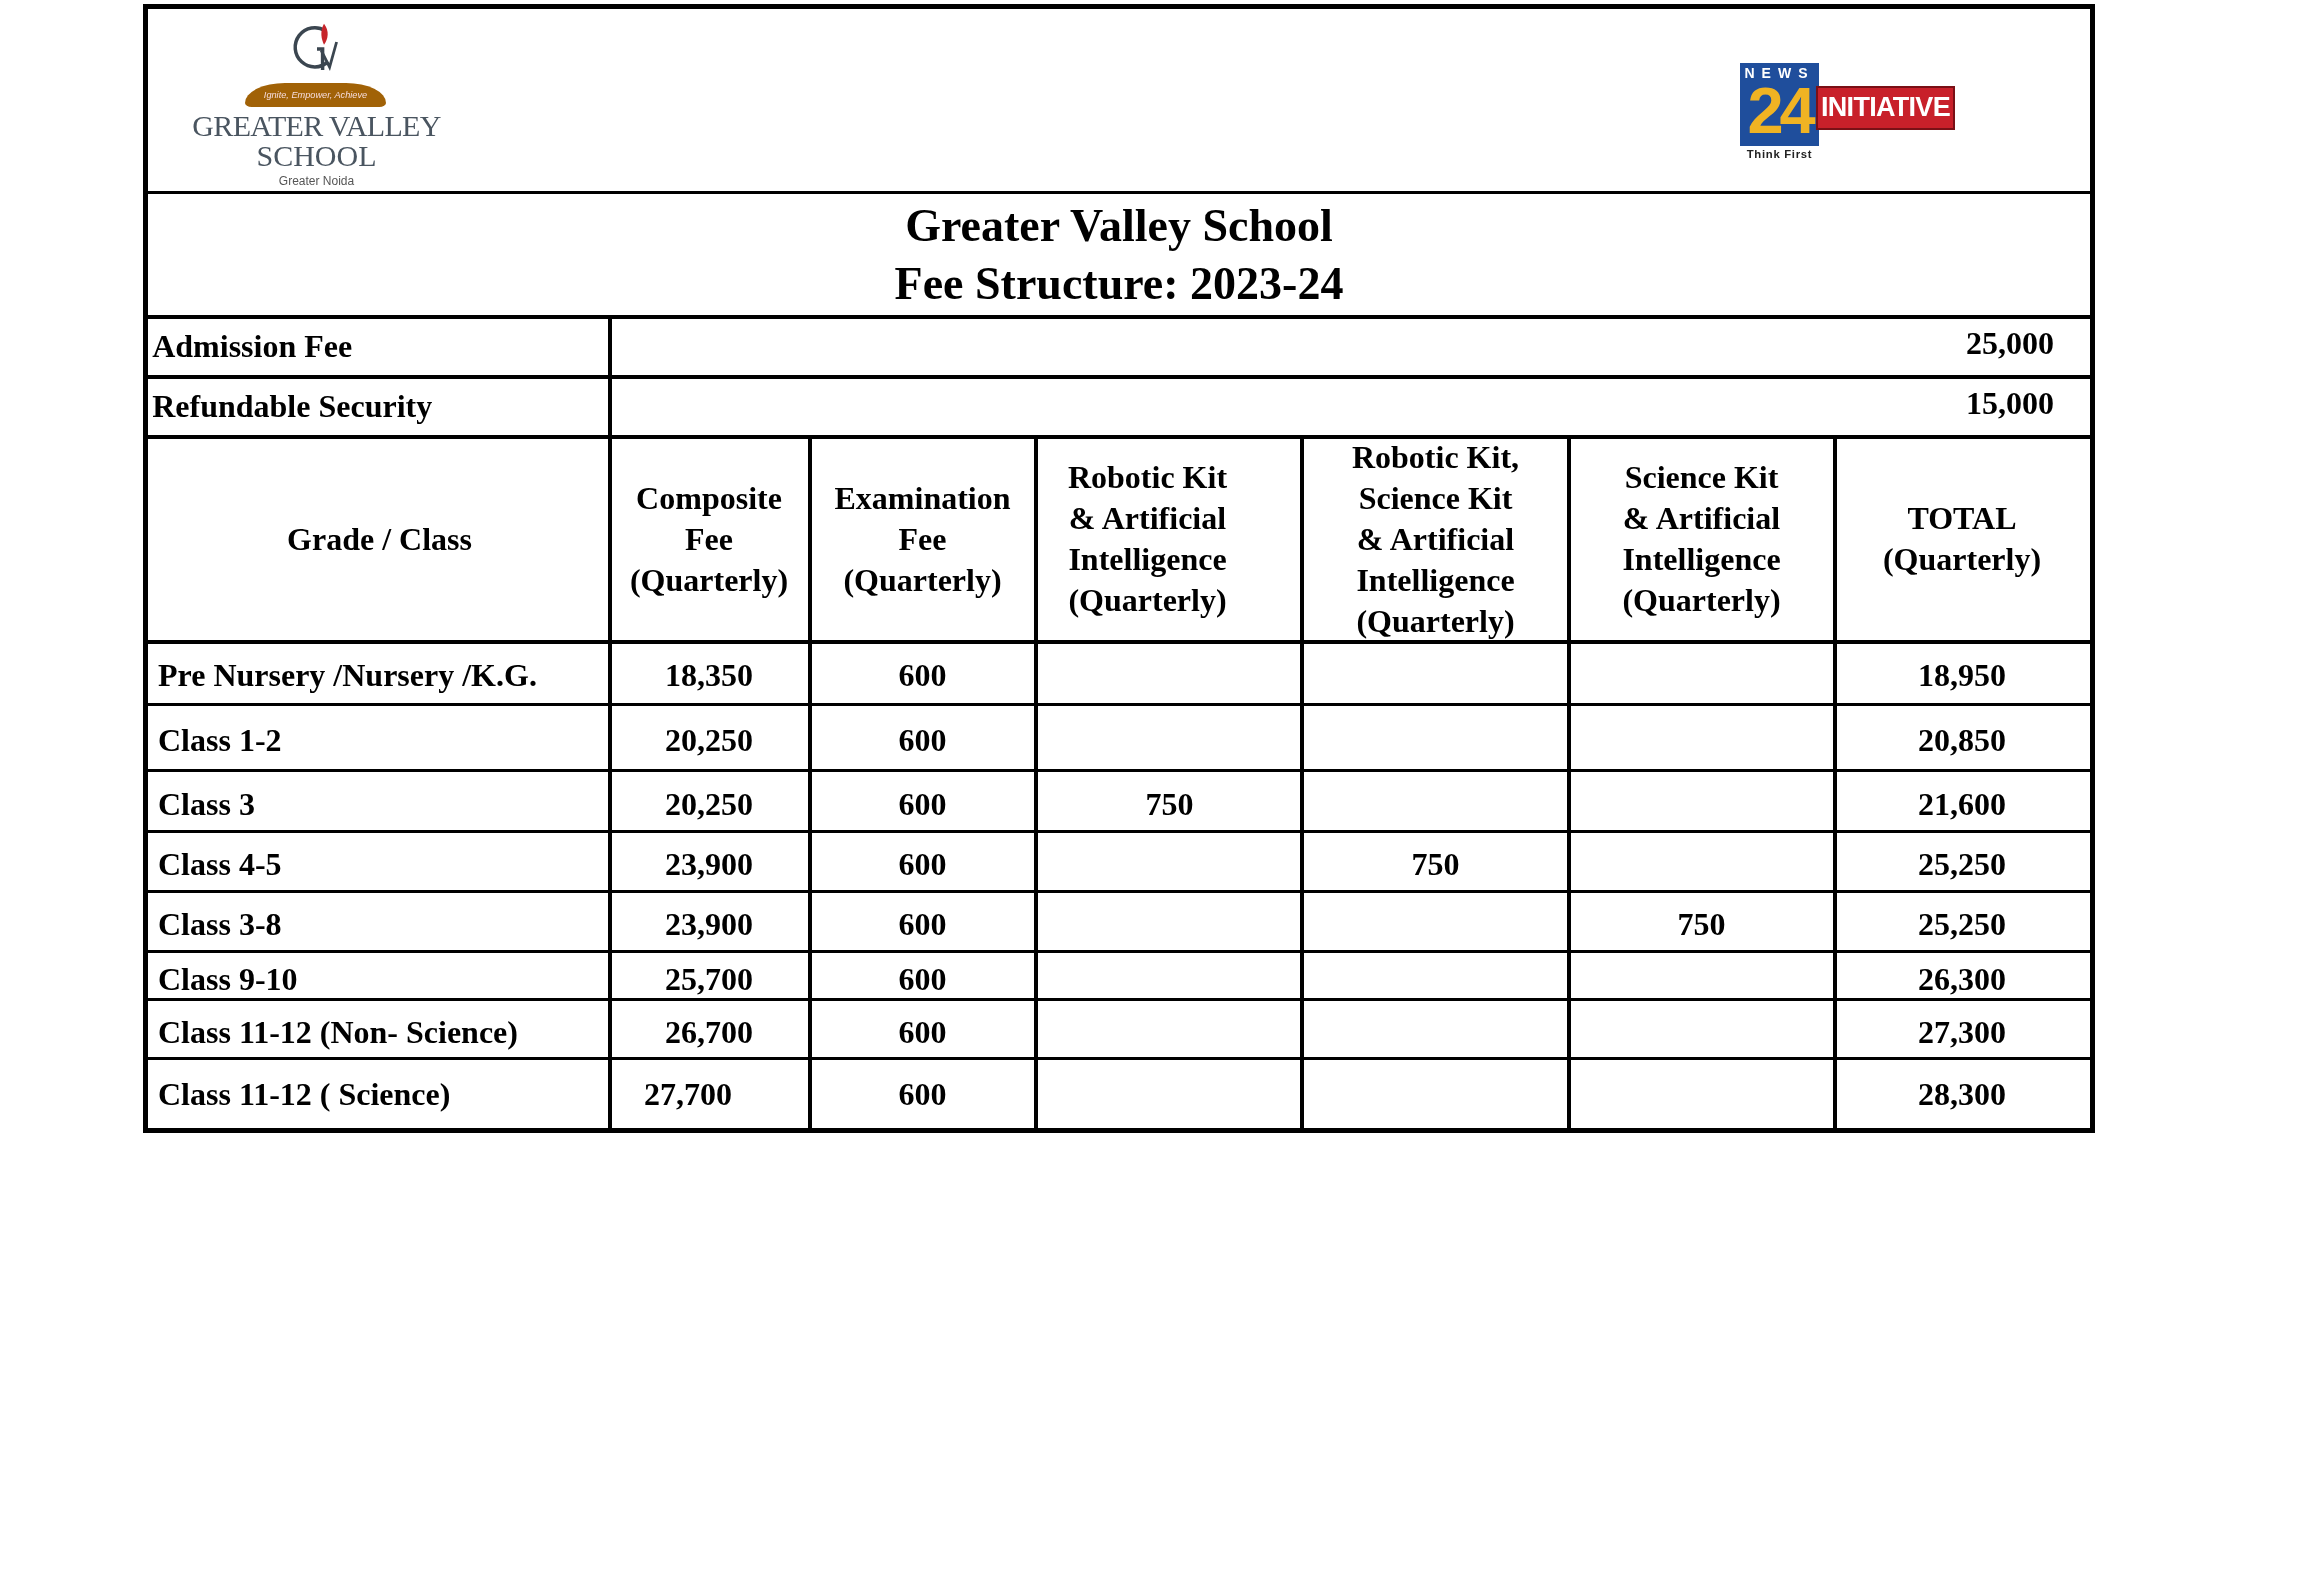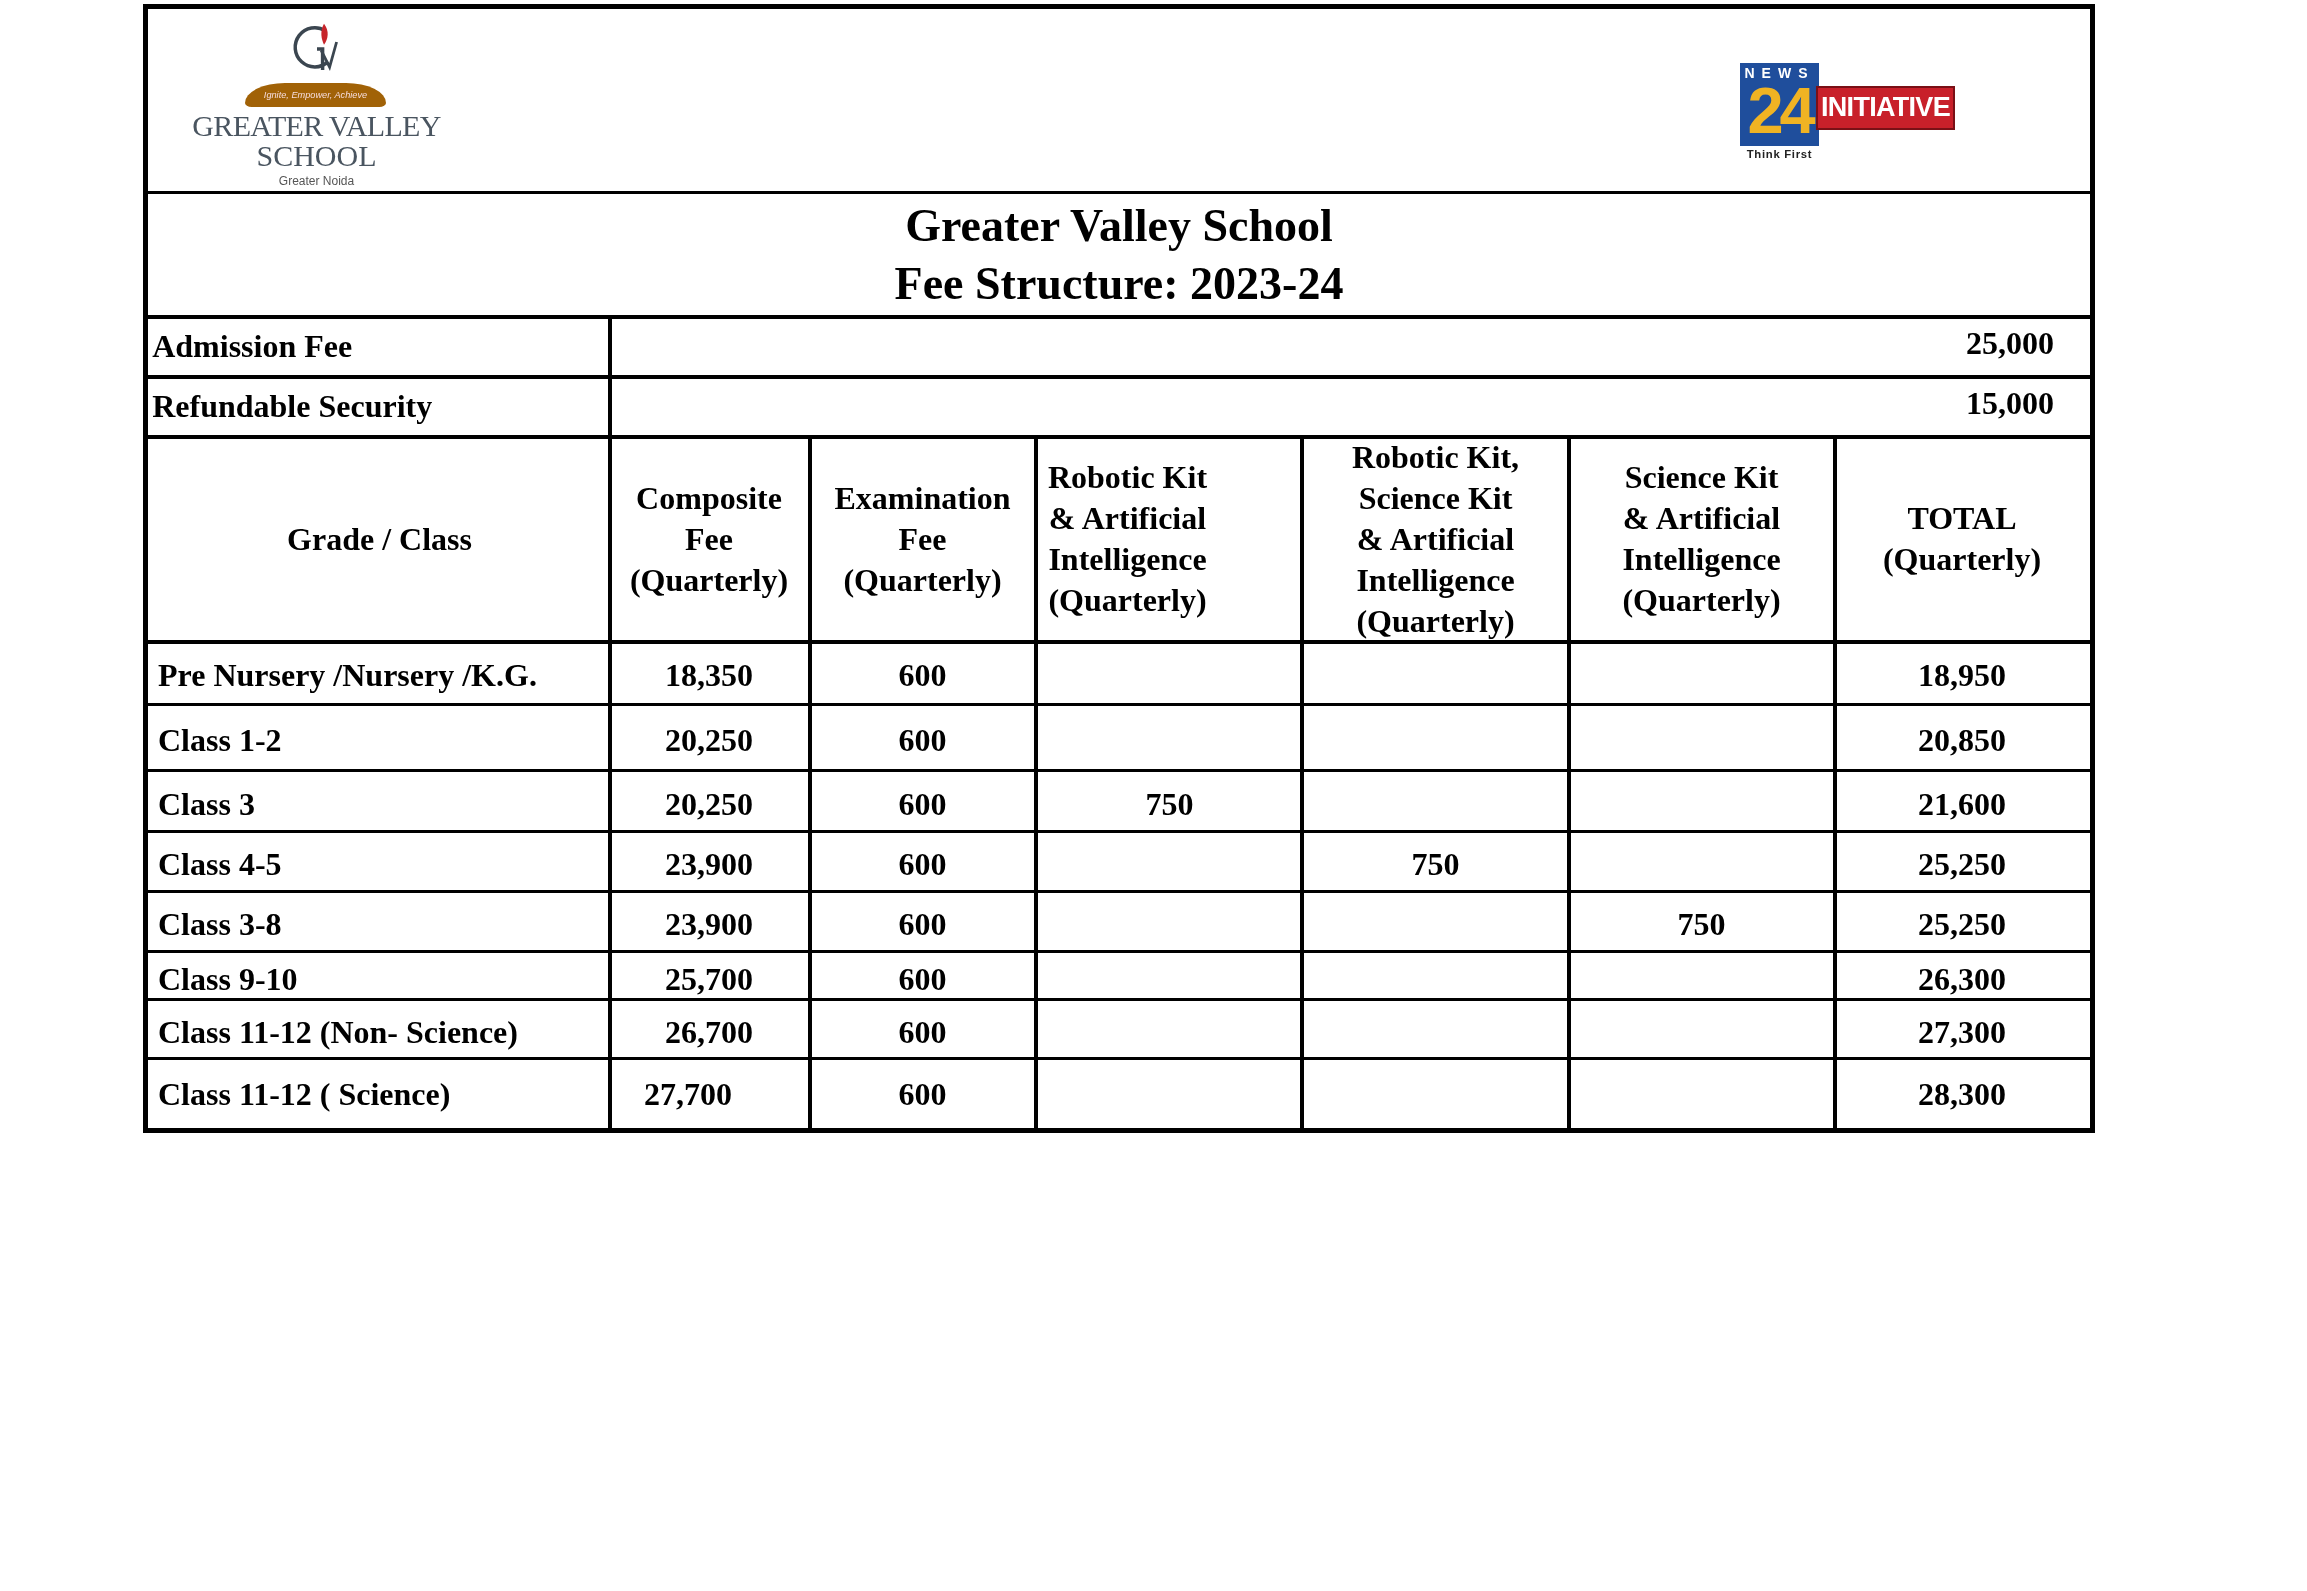--- a/index.html
+++ b/index.html
@@ -110,21 +110,21 @@
       <div class="cell hdr" style="left: 463px; width: 196px; top: 430px; height: 201px; flex-direction: column;">
         <div>Composite</div>
         <div>Fee</div>
         <div>(Quarterly)</div>
       </div>
       <div class="cell hdr" style="left: 663px; width: 223px; top: 430px; height: 201px; flex-direction: column;">
         <div>Examination</div>
         <div>Fee</div>
         <div>(Quarterly)</div>
       </div>
-      <div class="cell hdr" style="left: 848px; width: 263px; top: 430px; height: 201px; flex-direction: column;">
+      <div class="cell hdr" style="left: 868px; width: 263px; top: 430px; height: 201px; flex-direction: column;">
         <div>Robotic Kit</div>
         <div>&amp; Artificial</div>
         <div>Intelligence</div>
         <div>(Quarterly)</div>
       </div>
       <div class="cell hdr" style="left: 1156px; width: 263px; top: 430px; height: 201px; flex-direction: column;">
         <div>Robotic Kit,</div>
         <div>Science Kit</div>
         <div>&amp; Artificial</div>
         <div>Intelligence</div>

